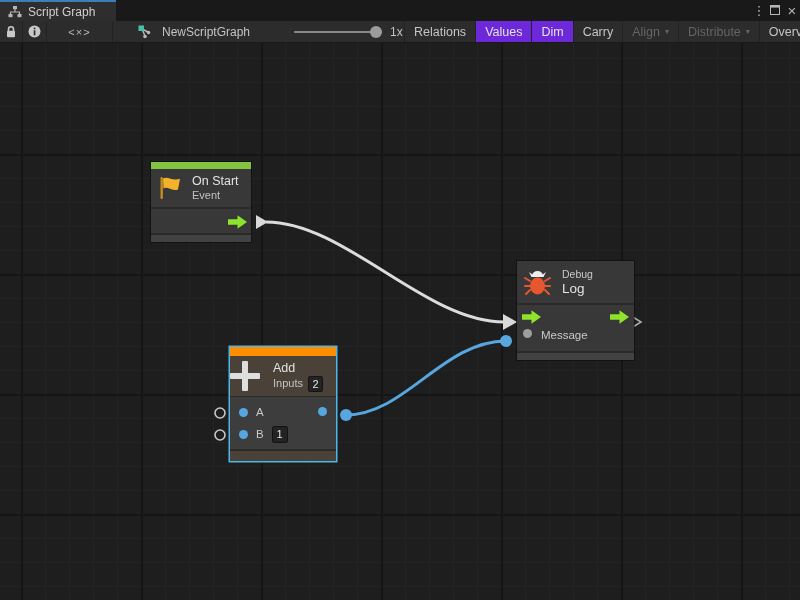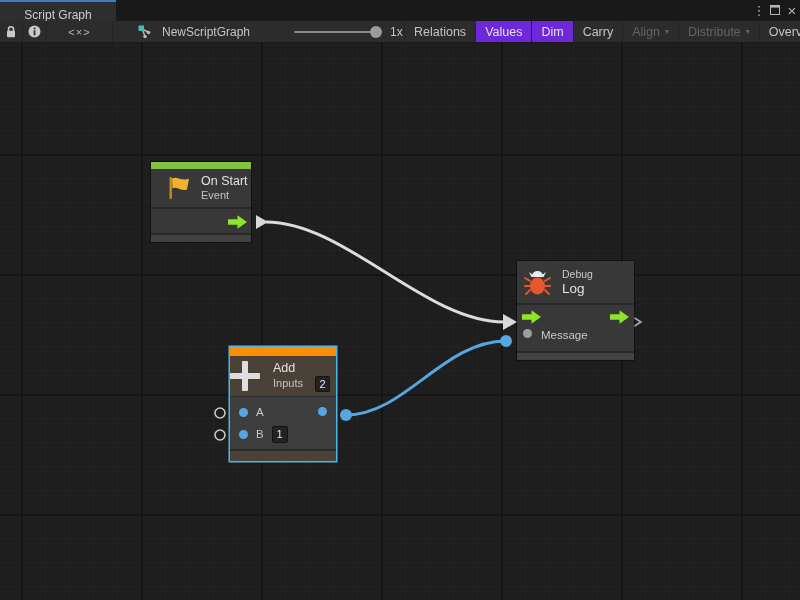--- a/index.html
+++ b/index.html
@@ -3,21 +3,21 @@
 <meta charset="utf-8">
 <style>
   * { margin:0; padding:0; box-sizing:border-box; }
   html,body { width:800px; height:600px; overflow:hidden; background:#191919;
     font-family:"Liberation Sans","DejaVu Sans",sans-serif; }
   #window { position:relative; width:800px; height:600px; overflow:hidden; }
 
   
   #tabbar { position:absolute; left:0; top:0; width:800px; height:21px; background:#191919; }
   #active-tab { position:absolute; left:0; top:0; width:116px; height:21px;
-    background:#2e2e2e; border-top:2px solid #3c7ebb; display:flex; align-items:center; gap:6px; padding:0 8px;flex-direction:column; }
+    background:#2e2e2e; border-top:2px solid #3c7ebb; display:flex; align-items:center; gap:6px; padding:0 8px; }
   #active-tab .tab-label { font-size:12px; color:#cfcfcf; white-space:nowrap; }
   .winctl { position:absolute; top:2px; height:16px; display:flex; align-items:center; justify-content:center;
     width:16px; color:#b5b5b5; font-size:13px; }
 
   
   #toolbar { position:absolute; left:0; top:21px; width:800px; height:22px; background:#2c2c2c;
     border-bottom:1px solid #191919; color:#c4c4c4; font-size:12px; }
   .tb-cell { position:absolute; top:0; height:21px; display:flex; align-items:center; justify-content:center;
     border-right:1px solid #232323; }
   #tb-lock { left:0; width:23px; }
@@ -62,37 +62,37 @@
   .node .footer { background:#424242; border-top:2px solid #2a2a2a; }
   .port-dot { width:9px; height:9px; border-radius:50%; background:#56a7e0; flex:0 0 auto; }
   .port-dot.gray { background:#9e9e9e; }
   .port-label { color:#c8c8c8; font-size:11.5px; }
   .value-box { background:#232323; border:1px solid #131313; border-radius:2px; color:#e6e6e6;
     font-size:11px; display:flex; align-items:center; justify-content:center; }
 
   
   #node-onstart { left:151px; top:162px; width:100px; }
   #node-onstart .strip { height:7px; background:#84c341; }
-  #node-onstart .header { height:38px; padding-left:15px; gap:8px; }
+  #node-onstart .header { height:38px; padding-left:6px; gap:8px; }
   #node-onstart .body { height:26px; }
   #node-onstart .body .arrow { position:absolute; right:4px; top:6px; }
   #node-onstart .footer { height:9px; }
 
   
   #node-debug { left:517px; top:261px; width:117px; }
   #node-debug .header { height:42px; padding-left:7px; gap:11px; }
   #node-debug .row1 { height:26px; display:flex; align-items:center; justify-content:space-between; padding:0 5px; }
   #node-debug .row2 { height:22px; display:flex; gap:9px; padding-left:6px; background:#383838; }
   #node-debug .footer { height:9px; }
 
   
   #node-add { left:230px; top:347px; width:106px; box-shadow:0 0 0 1.5px #4db6e9; }
   #node-add .strip { height:9px; background:#ff8d00; }
   #node-add .header { height:40px; background:#4a4238; gap:13px; }
-  #node-add .header .subrow { display:flex; align-items:center; gap:12px; }
+  #node-add .header .subrow { display:flex; align-items:center; gap:5px; }
   #node-add .body { background:#3d3d3d; border-top:1px solid #2a2a2a; padding:4px 0; }
   #node-add .prow { height:22px; display:flex; align-items:center; gap:8px; padding-left:9px; position:relative; }
   #node-add .out-dot { position:absolute; right:9px; top:6px; }
   #node-add .footer { height:12px; background:#4a4238; }
   #plus-icon { position:relative; width:30px; height:30px; flex:0 0 auto; }
   #plus-icon::before, #plus-icon::after { content:""; position:absolute; background:#dedede; border-radius:1px; }
   #plus-icon::before { left:0; top:12px; width:30px; height:6px; }
   #plus-icon::after { left:12px; top:0; width:6px; height:30px; }
   .badge { width:15px; height:16px; }
   #b-value { width:16px; height:17px; }

